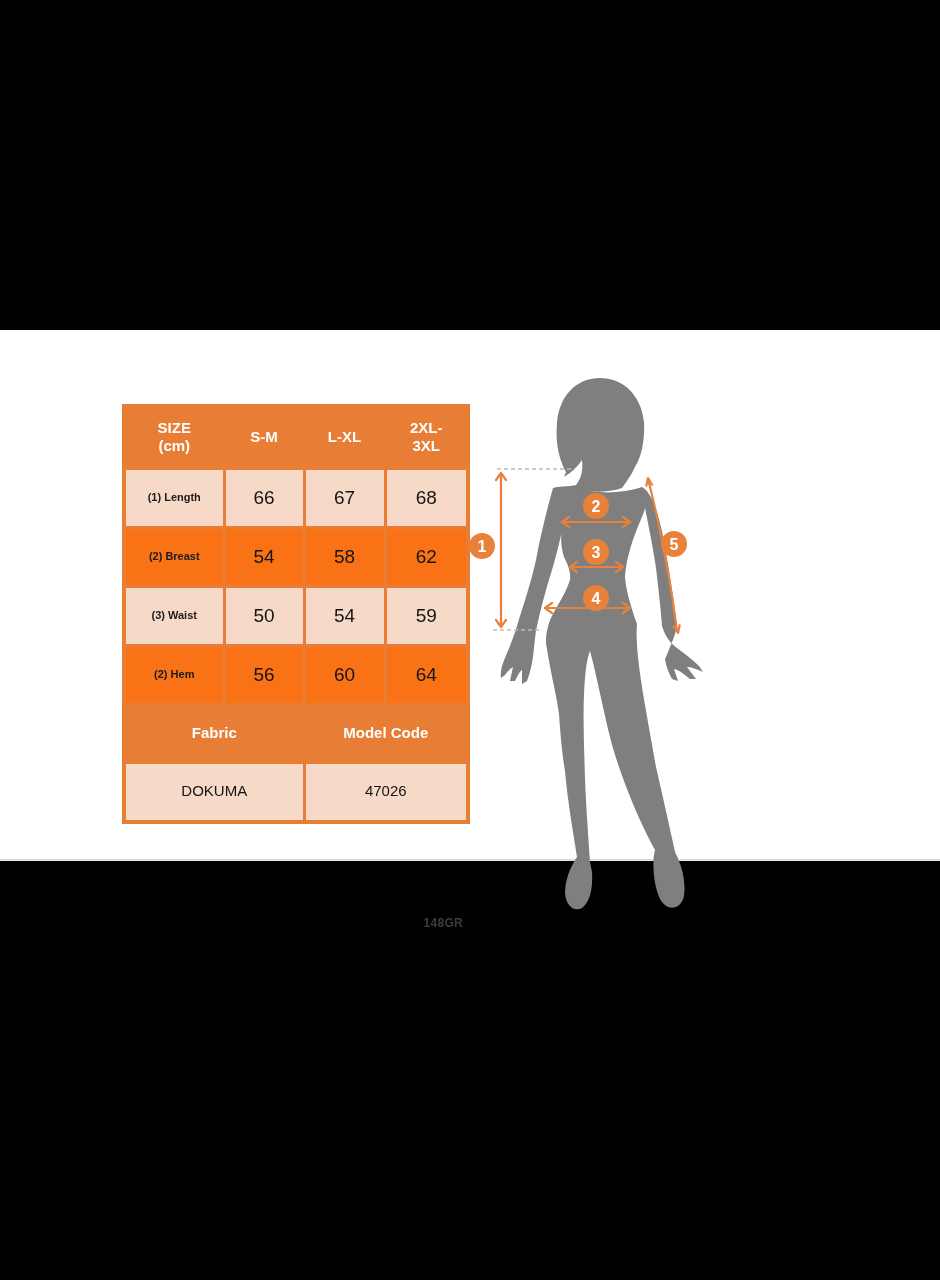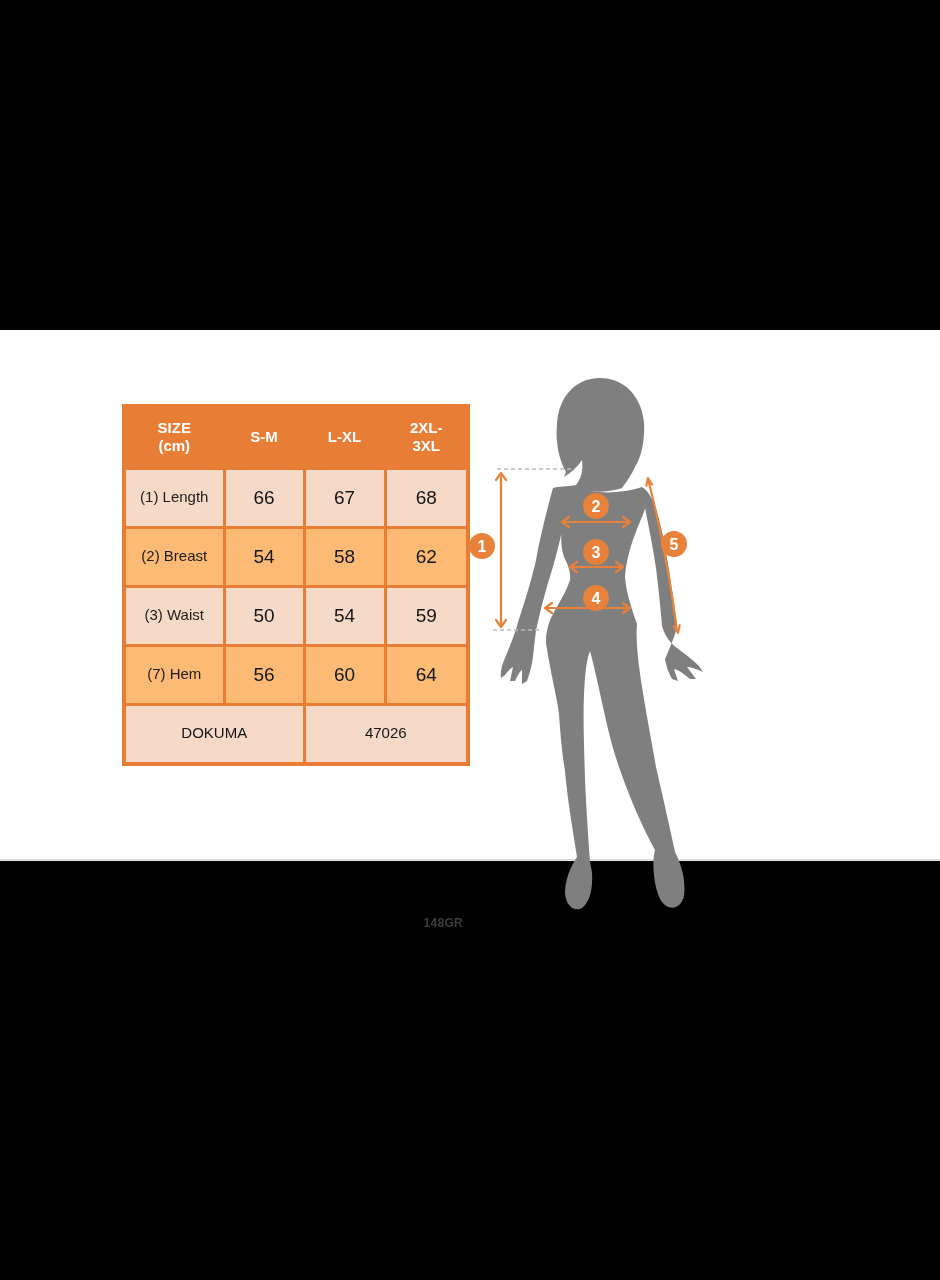--- a/index.html
+++ b/index.html
@@ -19,25 +19,25 @@
     border:4px solid #E87E35;
   }
   .size-table th,.size-table td{
     border:3px solid #E87E35;
     text-align:center;vertical-align:middle;padding:0;
     white-space:pre-line;line-height:1.25;
   }
   .size-table .hd{
     background:#E87E35;color:#ffffff;font-weight:bold;font-size:15px;
   }
-  .size-table .lbl{font-size:15px;color:#1c1c1c;font-weight:normal;}
+  .size-table .lbl{font-size:11px;color:#1c1c1c;font-weight:bold;}
   .size-table .val{font-size:19px;color:#151515;font-weight:normal;}
   .size-table .ft-val{font-size:15px;color:#151515;}
   .rowA{background:#F7D9C7;}
-  .rowB{background:#fdba74;}
+  .rowB{background:#f97316;}
   tr.r-head{height:62px;}
   tr.r-data{height:59px;}
   tr.r-sleeve{height:64px;}
   tr.r-fabhead{height:58px;}
   tr.r-fabval{height:60px;}
   .weight-note{
     position:absolute;left:122px;top:566px;width:341px;
     text-align:right;font-size:12px;font-weight:bold;color:#3d3d3d;
     letter-spacing:0.3px;
     margin-top:20px;
@@ -79,24 +79,28 @@
           <td class="val">58</td>
           <td class="val">62</td>
         </tr>
         <tr class="r-data rowA">
           <td class="lbl">(3) Waist</td>
           <td class="val">50</td>
           <td class="val">54</td>
           <td class="val">59</td>
         </tr>
         <tr class="r-data rowB">
-          <td class="lbl">(7) Hem</td>
+          <td class="lbl">(2) Hem</td>
           <td class="val">56</td>
           <td class="val">60</td>
           <td class="val">64</td>
+        </tr>
+        <tr class="r-fabhead">
+          <th class="hd" colspan="2">Fabric</th>
+          <th class="hd" colspan="2">Model Code</th>
         </tr>
         <tr class="r-fabval rowA">
           <td class="ft-val" colspan="2">DOKUMA</td>
           <td class="ft-val" colspan="2">47026</td>
         </tr>
       </tbody>
     </table>
 
     <div class="weight-note">148GR</div>
 

